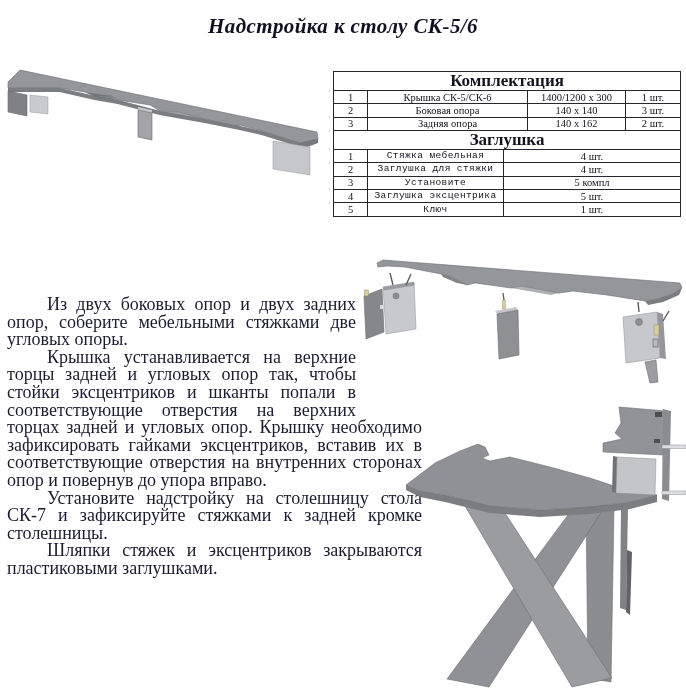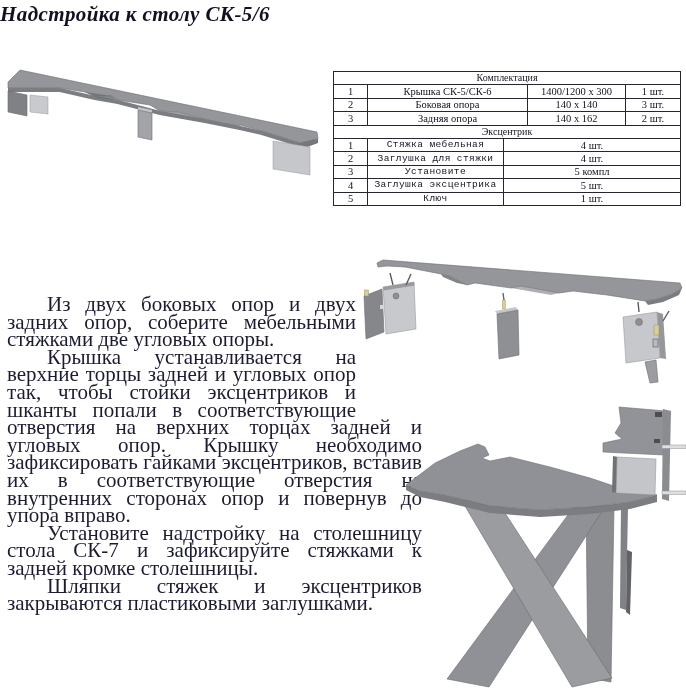--- a/index.html
+++ b/index.html
@@ -4,49 +4,49 @@
 <style>
   html,body{margin:0;padding:0;background:#e8e8e8;}
   .page{
     position:relative;width:686px;height:700px;background:#ffffff;
     overflow:hidden;margin:0 auto;
     font-family:"Liberation Serif","DejaVu Serif",serif;
     color:#1e1e32;
   }
   
   .doc-title{
-    position:absolute;top:2px;left:0;right:0;margin:0;
-    font-size:21px;font-weight:bold;font-style:italic;
+    position:absolute;top:2px;left:0;right:0;margin:12px;
+    text-align:center;font-size:21px;font-weight:bold;font-style:italic;
     letter-spacing:.4px;color:#101020;
   }
   
   .fig{position:absolute;}
   .fig-shelf{left:0;top:55px;width:330px;height:150px;}
   .fig-exploded{left:345px;top:250px;width:341px;height:140px;}
   .fig-desk{left:390px;top:395px;width:296px;height:305px;}
   .g-stroke{stroke:#6a6c70;stroke-width:.6;}
   
   .parts-table{position:absolute;left:333px;top:71px;width:347px;}
   table.tbl{border-collapse:collapse;width:347px;table-layout:fixed;
     font-size:10.5px;color:#14141f;}
   table.tbl2{margin-top:-1px;}
   .tbl td{border:1px solid #26262e;height:12.4px;padding:0 2px;
     text-align:center;line-height:1.05;overflow:hidden;white-space:nowrap;}
-  .tbl .hdr td{font-weight:normal;font-size:10px;}
+  .tbl .hdr td{font-weight:bold;font-size:17px;}
   .tbl .mono{font-family:Liberation Mono, monospace;
     font-size:9.5px;letter-spacing:.4px;}
   
   .assembly-heading{
     position:absolute;left:55px;top:243px;margin:0;
     font-size:17.5px;font-weight:bold;font-style:italic;color:#101020;
   }
   
   .body-text{
     position:absolute;left:7px;top:296px;width:415px;
-    font-size:21px;line-height:17.6px;text-align:justify;color:#1c1c30;
+    font-size:18px;line-height:17.6px;text-align:justify;color:#1c1c30;
   }
   .body-text p{margin:0;text-indent:40px;}
   .wrap-spacer{float:right;width:66px;height:106px;}
 </style>
 </head>
 <body>
 
 <div class="page">
 
   <h1 class="doc-title">Надстройка к столу СК-5/6</h1>
@@ -105,21 +105,21 @@
     </tbody>
       </table>
     <table class="tbl tbl2">
       <colgroup>
           <col style="width:34px">
           <col style="width:136px">
           <col style="width:177px">
         </colgroup>
       <tbody>
           <tr class="hdr">
-        <td colspan="3">Эксцентрик</td>
+        <td colspan="3">Заглушка</td>
       </tr>
       <tr>
         <td>1</td>
         <td class="mono">Стяжка мебельная</td>
         <td>4 шт.</td>
       </tr>
       <tr>
         <td>2</td>
         <td class="mono">Заглушка для стяжки</td>
         <td>4 шт.</td>

